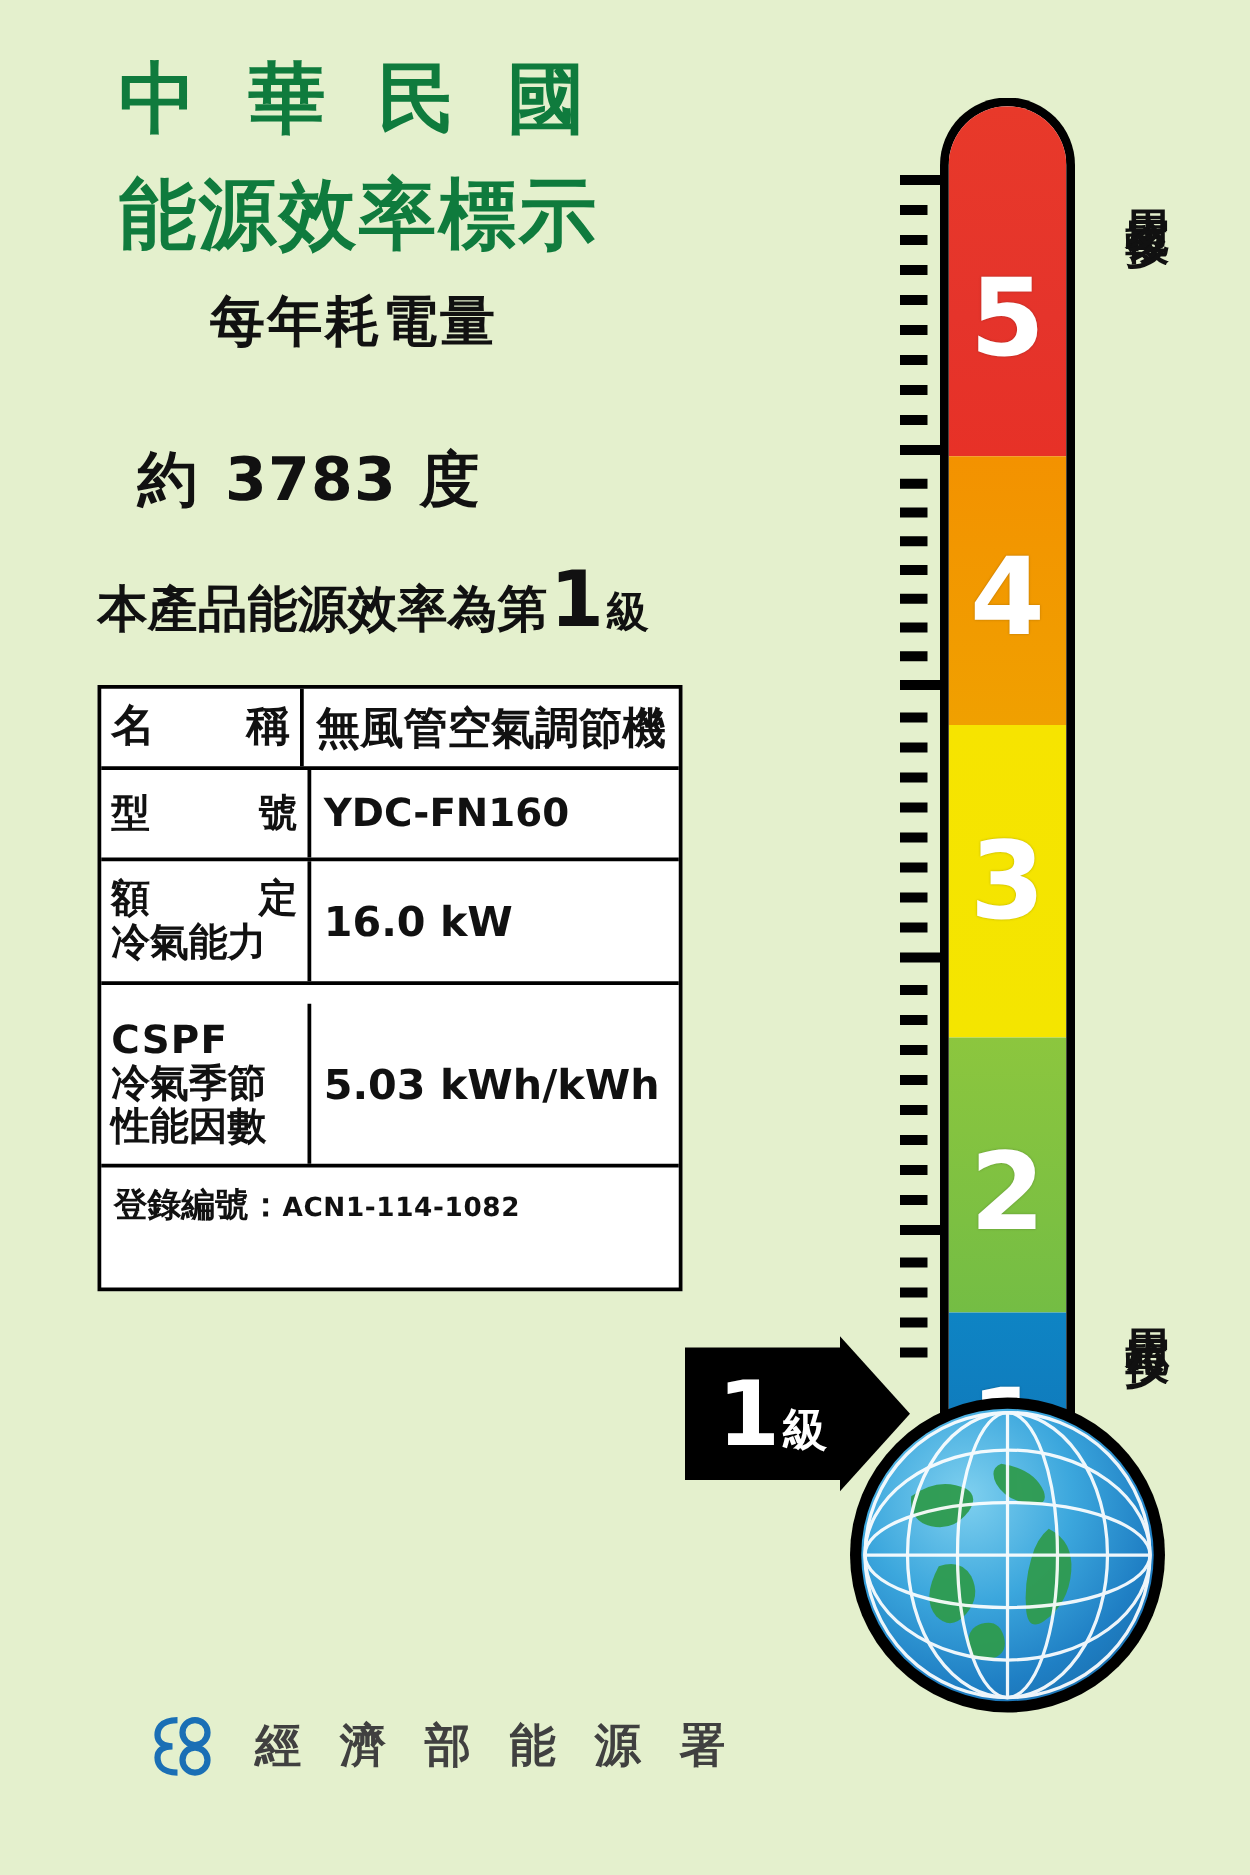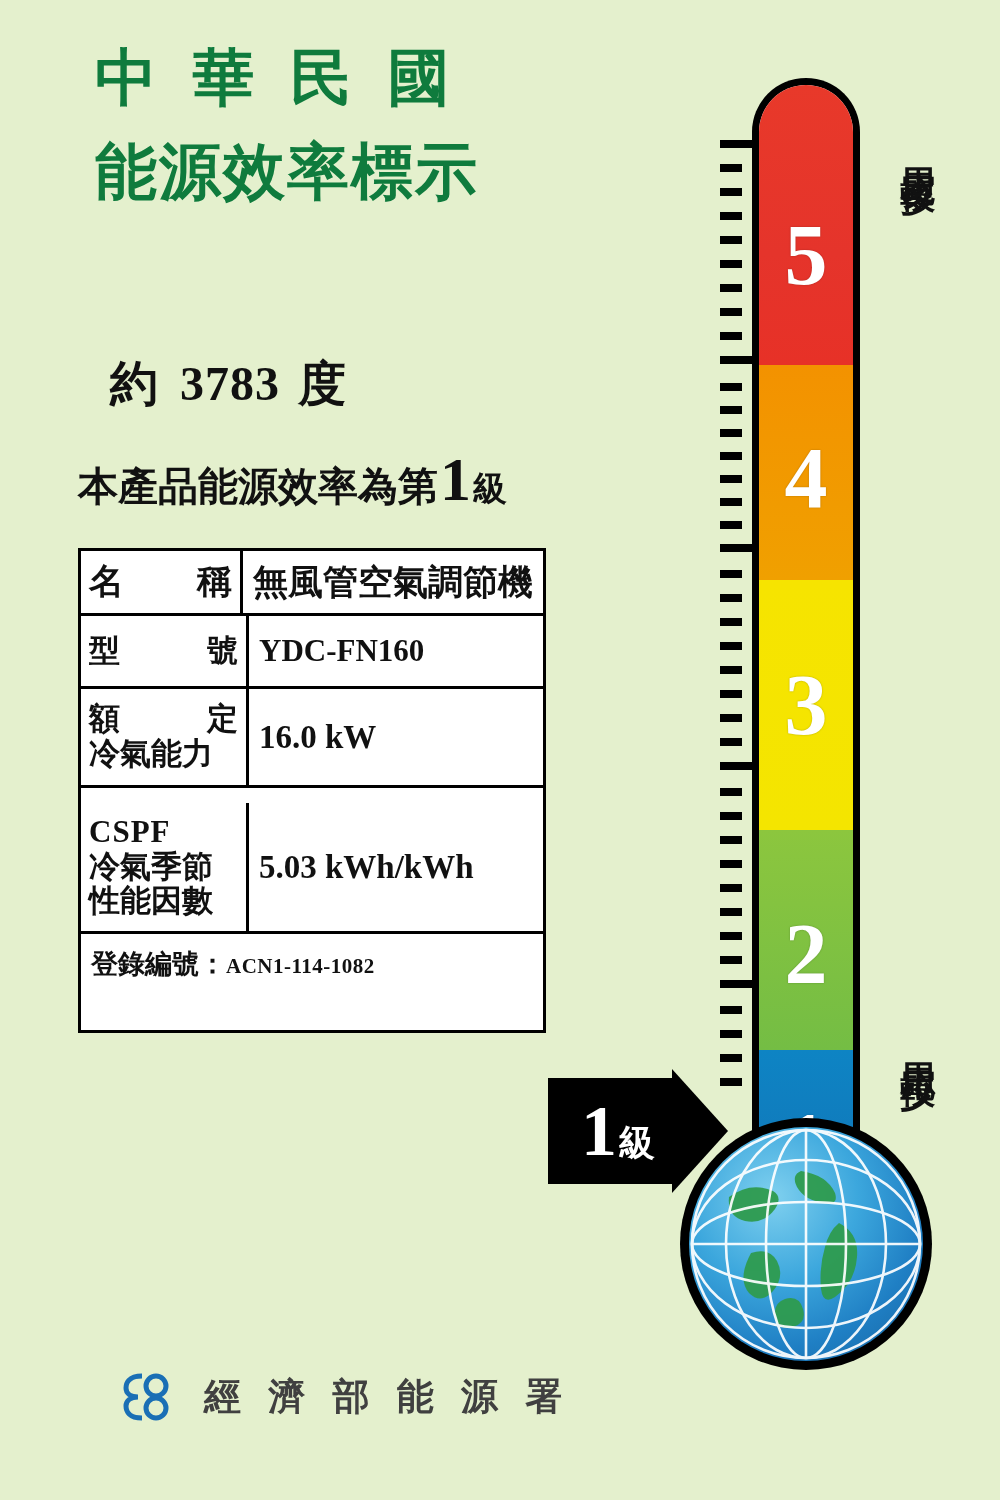--- a/index.html
+++ b/index.html
@@ -10,21 +10,20 @@
     width: 1000px;
     height: 1500px;
     background: #e4f0cd;
     font-family: "DejaVu Sans", "Liberation Sans", sans-serif;
     overflow: hidden;
     position: relative;
   }
   .label-root {
     position: absolute;
     inset: 0;
-    font-family: Liberation Serif, serif;
   }
 
   
   .title-main {
     position: absolute;
     left: 95px;
     top: 42px;
     width: 470px;
     color: #0f7b3d;
     font-size: 62px;
@@ -352,20 +351,21 @@
     margin-left: 2px;
   }
 </style>
 </head>
 <body>
 
 <div class="label-root">
 
   <div class="title-main">中 華 民 國</div>
   <div class="title-line2">能源效率標示</div>
+  <div class="subtitle">每年耗電量</div>
 
   <div class="consumption">
     <span class="approx">約</span>
     <span class="value">3783</span>
     <span class="unit">度</span>
   </div>
 
   <div class="grade-line">
     <span class="t1">本產品能源效率為第</span>
     <span class="g">1</span>

